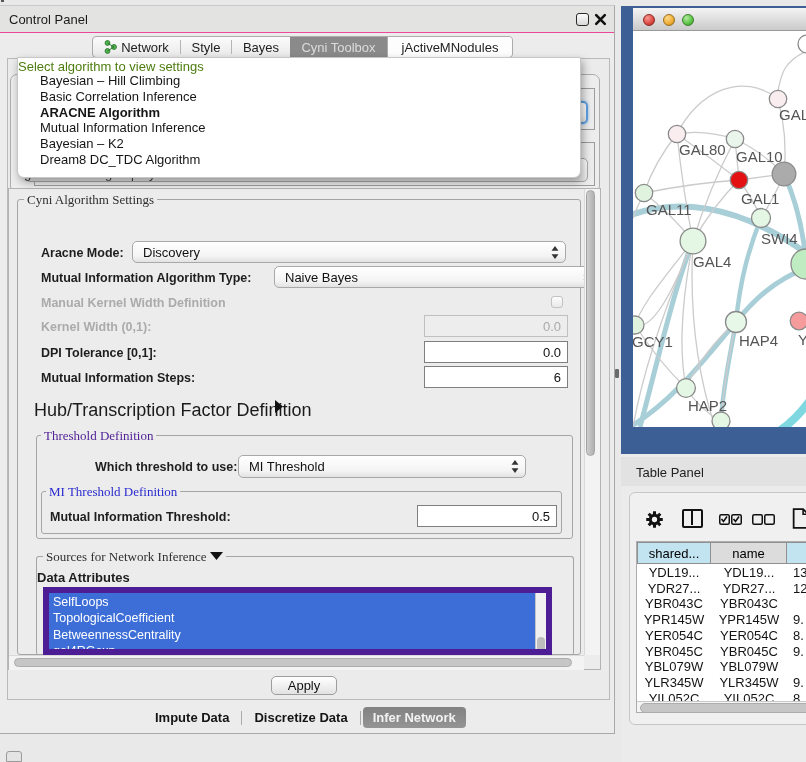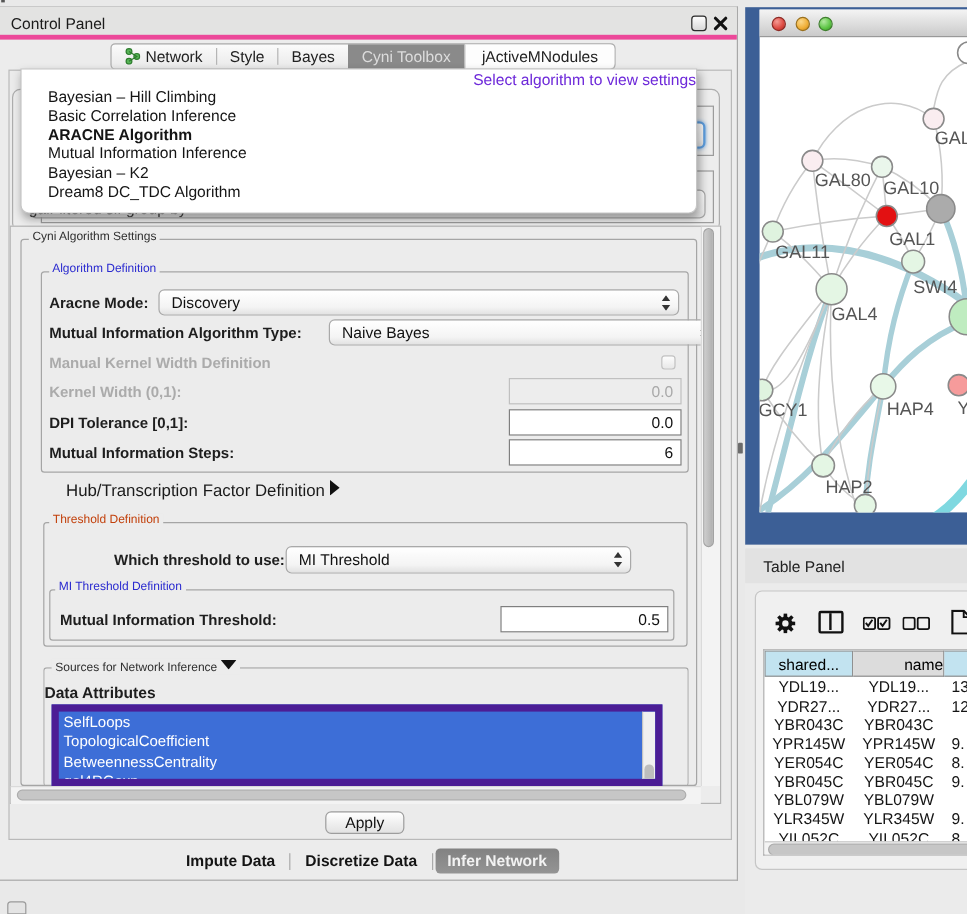--- a/index.html
+++ b/index.html
@@ -1,52 +1,52 @@
 <!DOCTYPE html>
 <html><head>
 <meta charset="utf-8">
 <style>
 * { margin:0; padding:0; box-sizing:border-box; }
 html,body { width:806px; height:762px; background:#E9E9E9; font-family:"Liberation Sans",sans-serif; overflow:hidden; }
 .abs { position:absolute; }
 #stage { position:relative; width:806px; height:762px; overflow:hidden; }
 
 #cpwin { left:0; top:5px; width:615px; height:729px; background:#ECECEC; border-right:1px solid #A8A8A8; border-bottom:1px solid #A8A8A8; border-top:1px solid #C9C9C9; }
-#cptitle { left:0; top:0; width:100%; height:27px; background:#E3E3E2; border-bottom:4px solid #ec4899; }
+#cptitle { left:0; top:0; width:100%; height:27px; background:#E3E3E2; border-bottom:1px solid #ec4899; }
 #cptitle span { position:absolute; left:9px; top:6px; font-size:13px; color:#1B1B1B; }
 .wbtn-sq { left:576px; top:7px; width:13px; height:13px; border:1.6px solid #2A2A2A; border-radius:3px; background:linear-gradient(#FDFDFD,#D8D8D8); }
 
 
 #tabs { left:92px; top:30px; height:22px; border:1px solid #ABABAB; border-radius:4px; background:linear-gradient(#FBFBFB,#E9E9E9); display:flex; align-items:center; font-size:13px; color:#222; }
 #tabs .seg { height:100%; display:flex; align-items:center; justify-content:center; position:relative; }
 #tabs .sep { width:1px; height:14px; background:#B5B5B5; }
 #tabs .sel { background:#8A8A8A; color:#DCDCDC; }
 
 #card { left:7px; top:52px; width:603px; height:642px; background:#EBEBEB; border:1px solid #B9B9B9; }
 
 #hidpanel { left:2px; top:15px; width:590px; height:119px; border:1px solid #ADADAD; border-radius:7px; background:#EDEDED; }
 .hidbox { position:absolute; border:1px solid #9C9C9C; background:#ECECEC; }
 
 #spanel { left:0px; top:129px; width:593px; height:482px; border:1px solid #B3B3B3; background:#ECECEC; }
 .group { position:absolute; border:1px solid #A5A5A5; border-radius:3px; }
-.gtitle { position:absolute; top:-8px; background:#ECECEC; padding:0 3px; font-size:10px; }
+.gtitle { position:absolute; top:-8px; background:#ECECEC; padding:0 3px; font-size:13px;font-family:Liberation Serif, serif; }
 .lbl { position:absolute; font-size:12.5px; font-weight:bold; color:#1E1E1E; white-space:nowrap; }
 .combo { position:absolute; height:22px; border:1px solid #A9A9A9; border-radius:5px; background:linear-gradient(#FFFFFF,#F4F4F4 70%,#E2E2E2); font-size:13px; color:#111;text-align:right; }
 .combo span { position:absolute; left:10px; top:3px; }
 .spin { position:absolute; right:6px; top:4px; width:8px; height:13px; }
 .fld { position:absolute; height:22px; border:1px solid #7F7F7F; background:#fff; font-size:13px; color:#111; text-align:right; padding:3px 6px 0 0; }
 .fldd { border:1px solid #C0C0C0; background:#EDEDED; color:#A9A9A9; }
 
 .sbv { position:absolute; background:#F3F3F3; border-left:1px solid #DADADA; }
 .sbh { position:absolute; background:#F3F3F3; border-top:1px solid #DADADA; }
 .thumb { position:absolute; border-radius:5px; background:linear-gradient(90deg,#CDCDCD,#B0B0B0); border:1px solid #A3A3A3; }
 .thumbh { position:absolute; border-radius:5px; background:#C6C6C6; border:1px solid #ADADAD; }
 
 #popup { left:17px; top:51px; width:564px; height:121px; background:#fff; border:1px solid #C6C6C6; border-radius:0 0 7px 7px; box-shadow:2px 4px 8px rgba(0,0,0,0.35); font-size:13px; }
-#popup .head { position:absolute; width:100%; text-align:right; color:#6d28d9; }
+#popup .head { position:absolute; width:100%; text-align:left; color:#4d7c0f; }
 #popup .it { position:absolute; left:2px; height:15.8px; line-height:15.8px; color:#151515; padding-left:0; white-space:nowrap;margin-left:20px; }
 
 #applybtn { left:263px; top:617px; width:66px; height:19px; border:1px solid #9D9D9D; border-radius:5px; background:linear-gradient(#FFFFFF,#E2E2E2); text-align:center; font-size:13px; color:#111; line-height:17px; }
 #btabs { left:145px; top:701px; height:21px; display:flex; align-items:center; font-size:13px; font-weight:bold; color:#141414; }
 #btabs .sep { width:1px; height:14px; background:#AAAAAA; margin:0 2px; }
 #btabs .seg { padding:0 10px; }
 #btabs .sel { background:linear-gradient(#828282,#949494); color:#F2F2F2; border-radius:4px; height:21px; line-height:21px; }
 
 #netframe { left:621px; top:6px; width:185px; height:448px; background:#3C5F96; }
 #macwin { left:12px; top:2px; width:173px; height:419px; background:#fff; }
@@ -77,23 +77,20 @@
         <div class="combo" style="left:14px;top:83px;width:563px;height:24px;"></div>
           <div style="position:absolute;left:13px;top:101px;width:300px;height:5px;overflow:hidden;">
             <div style="margin-top:-10px;font-size:13px;color:#444;">galFiltered sif group by</div>
           </div>
       </div>
       <div class="abs" id="spanel">
 
         <div class="group" style="left:8px;top:10px;width:564px;height:456px;">
           <div class="gtitle" style="left:6px;color:#2F2F2F;">Cyni Algorithm Settings</div>
 
-          <div class="group" style="left:15.5px;top:25.5px;width:540px;height:168.5px;">
-            <div class="gtitle" style="left:6px;color:#2A2ACF;">Algorithm Definition</div>
-          </div>
           <div class="lbl" style="left:23px;top:46px;">Aracne Mode:</div>
           <div class="combo" style="left:114px;top:40.5px;width:434px;">
               <span>Discovery</span>
               <svg class="spin" viewBox="0 0 9 15">
                 <path d="M4.5 0 L8.5 5.5 H0.5 Z" fill="#333"></path>
                 <path d="M4.5 15 L8.5 9.5 H0.5 Z" fill="#333"></path>
               </svg>
             </div>
           <div class="lbl" style="left:23px;top:71px;">Mutual Information Algorithm Type:</div>
           <div class="combo" style="left:256px;top:66px;width:324px;">
@@ -105,27 +102,27 @@
             </div>
           <div class="lbl" style="left:23px;top:95.5px;color:#ABABAB;">Manual Kernel Width Definition</div>
           <div class="abs" style="left:533px;top:96px;width:12px;height:12px;border:1px solid #C2C2C2;border-radius:3px;background:linear-gradient(#FDFDFD,#E8E8E8);"></div>
           <div class="lbl" style="left:23px;top:120px;color:#ABABAB;">Kernel Width (0,1):</div>
           <div class="fld fldd" style="left:406px;top:115px;width:144px;">0.0</div>
           <div class="lbl" style="left:23px;top:145.5px;">DPI Tolerance [0,1]:</div>
           <div class="fld" style="left:406px;top:140.5px;width:144px;">0.0</div>
           <div class="lbl" style="left:23px;top:170.5px;">Mutual Information Steps:</div>
           <div class="fld" style="left:406px;top:165.5px;width:144px;">6</div>
 
-          <div class="abs" style="left:37px;top:200px;font-size:14px;color:#1A1A1A;white-space:nowrap;text-align:right;">Hub/Transcription Factor Definition</div>
+          <div class="abs" style="left:16px;top:200px;font-size:18px;color:#1A1A1A;white-space:nowrap;text-align:right;">Hub/Transcription Factor Definition</div>
           <svg class="abs" style="left:256px;top:199.5px;" width="10" height="13" viewBox="0 0 10 13">
               <path d="M1 0 L9 6.5 L1 13 Z" fill="#111"></path>
             </svg>
 
           <div class="group" style="left:18px;top:235px;width:537px;height:104px;">
-            <div class="gtitle" style="left:4px;color:#c2410c;">Threshold Definition</div>
+            <div class="gtitle" style="left:4px;color:#4c1d95;">Threshold Definition</div>
             <div class="lbl" style="left:58px;top:24px;">Which threshold to use:</div>
             <div class="combo" style="left:201px;top:18.5px;width:288px;height:23.5px;">
                 <span>MI Threshold</span>
                 <svg class="spin" viewBox="0 0 9 15">
                   <path d="M4.5 0 L8.5 5.5 H0.5 Z" fill="#333"></path>
                   <path d="M4.5 15 L8.5 9.5 H0.5 Z" fill="#333"></path>
                 </svg>
               </div>
             <div class="group" style="left:4px;top:55px;width:521px;height:42.5px;">
               <div class="gtitle" style="left:4px;color:#2A2ACF;">MI Threshold Definition</div>
@@ -288,21 +285,21 @@
           <rect x="0.75" y="0.75" width="9.5" height="9.5" rx="1.5" fill="none" stroke="#111" stroke-width="1.5"></rect>
           <rect x="12.75" y="0.75" width="9.5" height="9.5" rx="1.5" fill="none" stroke="#111" stroke-width="1.5"></rect>
         </svg>
       <svg class="abs" style="left:161px;top:15px;" width="20" height="21" viewBox="0 0 16 20">
           <path d="M1 1 L10 1 L15 6 L15 19 L1 19 Z" fill="none" stroke="#111" stroke-width="1.7"></path>
           <path d="M10 1 L10 6 L15 6" fill="none" stroke="#111" stroke-width="1.5"></path>
         </svg>
 
       <div class="abs" style="left:6px;top:48px;width:184px;height:172px;background:#fff;border:1px solid #ADADAD;border-right:none;overflow:hidden;">
         <div class="abs" style="left:0;top:0;width:74px;height:22px;background:#C2E3F0;border:1px solid #909090;text-align:center;font-size:13px;padding-top:3px;">shared...</div>
-        <div class="abs" style="left:74px;top:0;width:76px;height:22px;background:#DCDCDC;border:1px solid #909090;border-left:none;text-align:right;font-size:13px;padding-top:3px;">name</div>
+        <div class="abs" style="left:74px;top:0;width:76px;height:22px;background:#DCDCDC;border:1px solid #909090;border-left:none;text-align:center;font-size:13px;padding-top:3px;">name</div>
         <div class="abs" style="left:150px;top:0;width:40px;height:22px;background:#C2E3F0;border:1px solid #909090;border-left:none;"></div>
         <div class="abs" style="left:0;top:23px;width:74px;font-size:13px;line-height:15.7px;text-align:center;color:#141414;">YDL19...<br>YDR27...<br>YBR043C<br>YPR145W<br>YER054C<br>YBR045C<br>YBL079W<br>YLR345W<br>YIL052C</div>
         <div class="abs" style="left:74px;top:23px;width:76px;font-size:13px;line-height:15.7px;text-align:center;color:#141414;">YDL19...<br>YDR27...<br>YBR043C<br>YPR145W<br>YER054C<br>YBR045C<br>YBL079W<br>YLR345W<br>YIL052C</div>
         <div class="abs" style="left:156px;top:23px;width:30px;font-size:13px;line-height:15.7px;color:#141414;">13<br>12<br>&nbsp;<br>9.<br>8.<br>9.<br>&nbsp;<br>9.<br>8.</div>
         <div class="abs" style="left:0;top:159px;width:184px;height:13px;background:#F4F4F4;border-top:1px solid #C8C8C8;"></div>
         <div class="thumbh" style="left:3px;top:160.5px;width:185px;height:10px;"></div>
       </div>
     </div>
   </div>
 </div>

